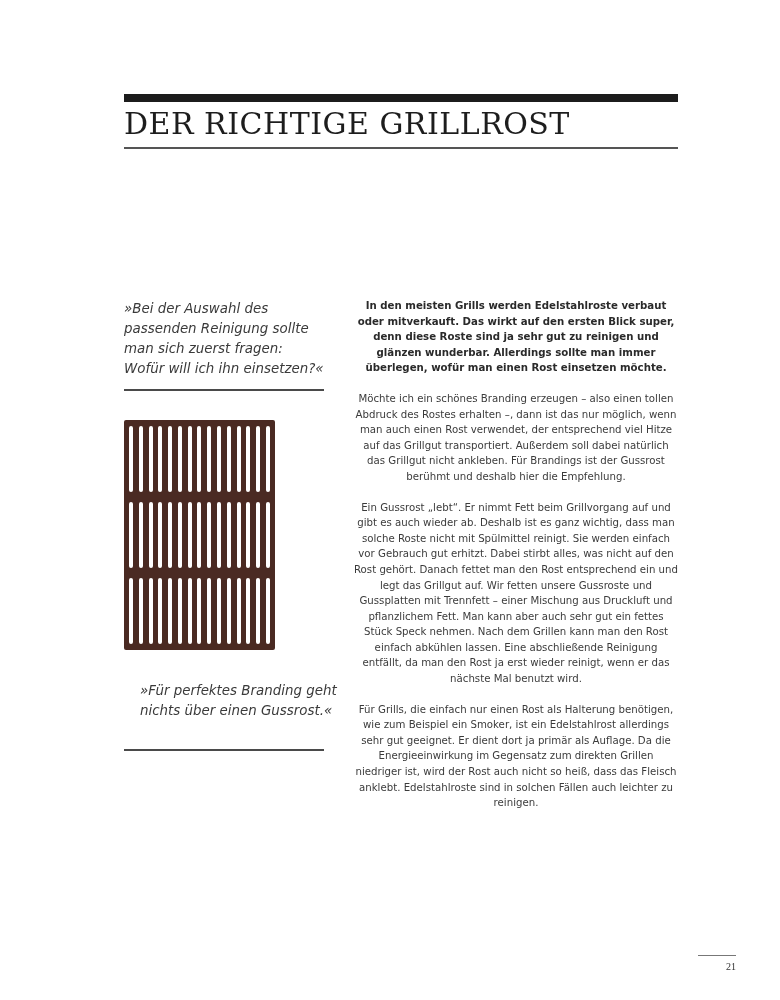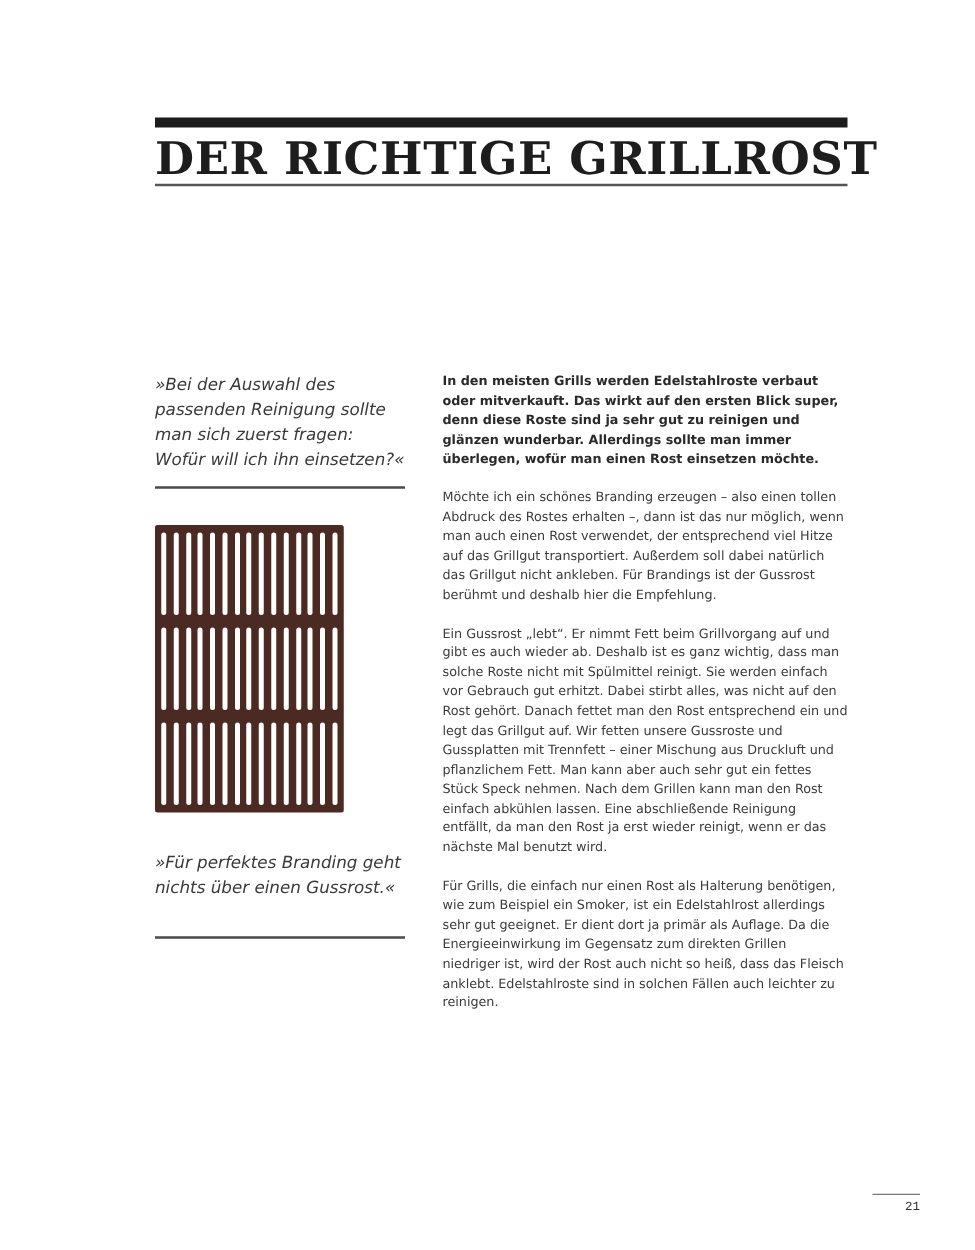--- a/index.html
+++ b/index.html
@@ -21,22 +21,22 @@
       width: 554px;
       height: 8px;
       background: #1c1c1c;
     }
     .title {
       position: absolute;
       left: 124px;
       top: 106px;
       margin: 0;
       font-family: "DejaVu Serif", serif;
-      font-weight: bold;
-      font-size: 36px;
+      font-weight: normal;
+      font-size: 30px;
       letter-spacing: 0.5px;
       color: #1d1d1d;
       white-space: nowrap;
     }
     .title-rule {
       position: absolute;
       left: 124px;
       top: 147px;
       width: 554px;
       height: 1.5px;
@@ -90,40 +90,41 @@
       left: 354px;
       top: 298px;
       width: 324px;
       font-family: "DejaVu Sans", sans-serif;
       font-size: 10.2px;
       line-height: 15.6px;
       color: #3b3b3b;
     }
     .body-col p {
       margin: 0 0 15px 0;
+      text-align: center;
     }
     .body-col p.lead {
       font-weight: bold;
       color: #2a2a2a;
     }
     .page-rule {
       position: absolute;
       left: 698px;
       top: 955px;
       width: 38px;
       height: 1px;
       background: #777;
     }
     .page-number {
       position: absolute;
       left: 720px;
       top: 961px;
       width: 16px;
       text-align: right;
-      font-family: Liberation Mono, monospace;
+      font-family: Liberation Serif, serif;
       font-size: 10px;
       color: #333;
     }
   </style>
 </head>
 <body>
 
 <div class="top-rule"></div>
 <h1 class="title">DER RICHTIGE GRILLROST</h1>
 <div class="title-rule"></div>
@@ -178,21 +179,21 @@
       <div class="slot"></div>
       <div class="slot"></div>
       <div class="slot"></div>
       <div class="slot"></div>
       <div class="slot"></div>
       <div class="slot"></div>
       <div class="slot"></div>
     </div>
   </div>
 
-<p class="pullquote" style="top:681px;">»Für perfektes Branding geht nichts über einen Gussrost.«</p>
+<p class="pullquote" style="top:681px;margin-left:16px;">»Für perfektes Branding geht nichts über einen Gussrost.«</p>
 <div class="pq-rule" style="top:749px;"></div>
 
 <div class="body-col">
   <p class="lead">In den meisten Grills werden Edelstahlroste verbaut oder mitverkauft. Das wirkt auf den ersten Blick super, denn diese Roste sind ja sehr gut zu reinigen und glänzen wunderbar. Allerdings sollte man immer überlegen, wofür man einen Rost einsetzen möchte.</p>
   <p>Möchte ich ein schönes Branding erzeugen – also einen tollen Abdruck des Rostes erhalten –, dann ist das nur möglich, wenn man auch einen Rost verwendet, der entsprechend viel Hitze auf das Grillgut transportiert. Außerdem soll dabei natürlich das Grillgut nicht ankleben. Für Brandings ist der Gussrost berühmt und deshalb hier die Empfehlung.</p>
   <p>Ein Gussrost „lebt“. Er nimmt Fett beim Grillvorgang auf und gibt es auch wieder ab. Deshalb ist es ganz wichtig, dass man solche Roste nicht mit Spülmittel reinigt. Sie werden einfach vor Gebrauch gut erhitzt. Dabei stirbt alles, was nicht auf den Rost gehört. Danach fettet man den Rost entsprechend ein und legt das Grillgut auf. Wir fetten unsere Gussroste und Gussplatten mit Trennfett – einer Mischung aus Druckluft und pflanzlichem Fett. Man kann aber auch sehr gut ein fettes Stück Speck nehmen. Nach dem Grillen kann man den Rost einfach abkühlen lassen. Eine abschließende Reinigung entfällt, da man den Rost ja erst wieder reinigt, wenn er das nächste Mal benutzt wird.</p>
   <p>Für Grills, die einfach nur einen Rost als Halterung benötigen, wie zum Beispiel ein Smoker, ist ein Edelstahlrost allerdings sehr gut geeignet. Er dient dort ja primär als Auflage. Da die Energieeinwirkung im Gegensatz zum direkten Grillen niedriger ist, wird der Rost auch nicht so heiß, dass das Fleisch anklebt. Edelstahlroste sind in solchen Fällen auch leichter zu reinigen.</p>
 </div>
 
 <div class="page-rule"></div>

